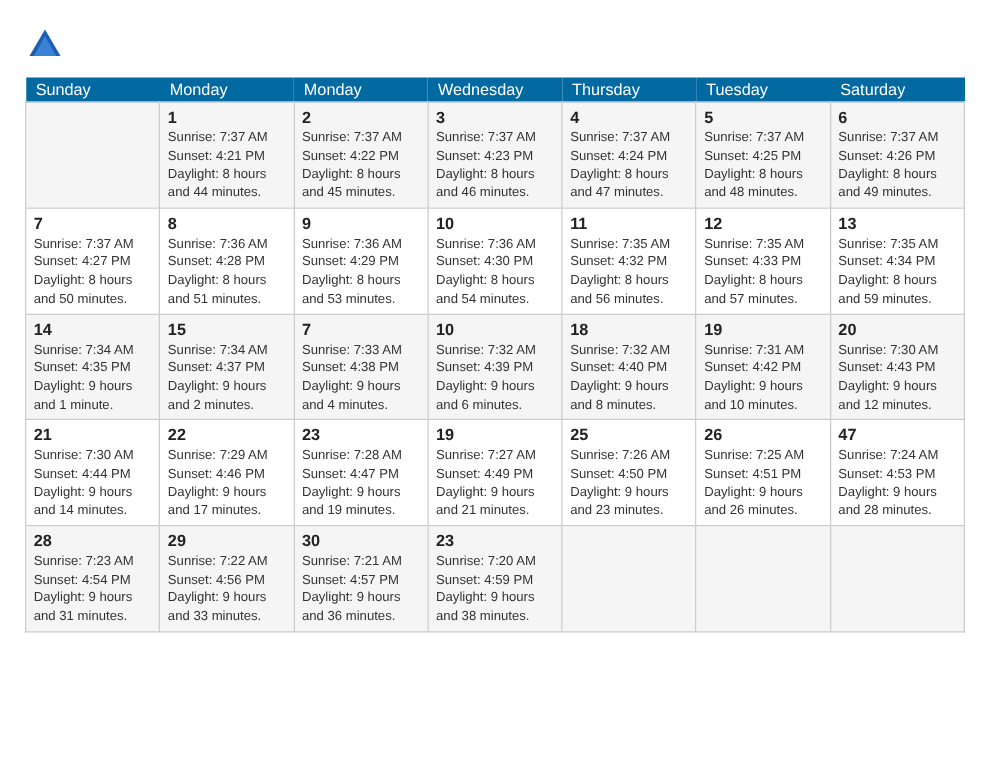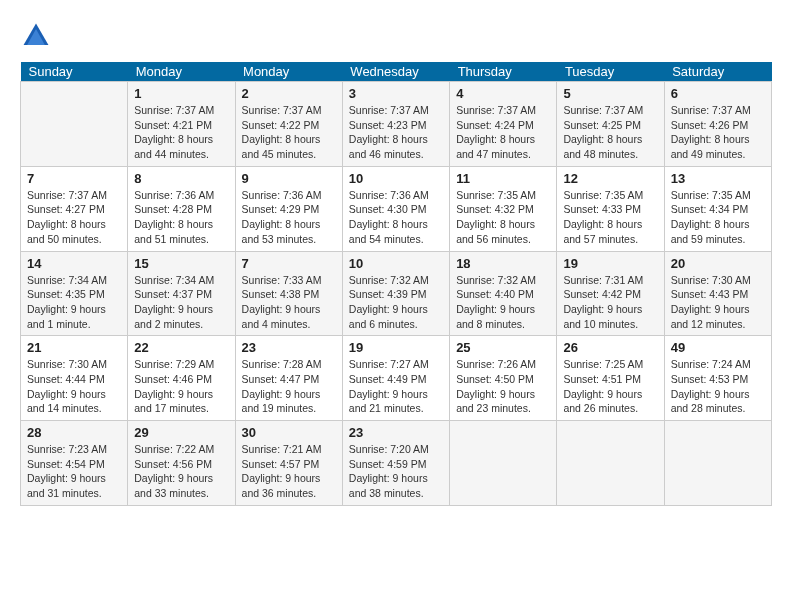--- a/index.html
+++ b/index.html
@@ -278,21 +278,21 @@
           Sunrise: 7:26 AM<br>Sunset: 4:50 PM<br>Daylight: 9 hours and 23 minutes.
         </div>
         </td>
         <td>
           <span class="day-number">26</span>
         <div class="day-info">
           Sunrise: 7:25 AM<br>Sunset: 4:51 PM<br>Daylight: 9 hours and 26 minutes.
         </div>
         </td>
         <td>
-          <span class="day-number">49</span>
+          <span class="day-number">47</span>
         <div class="day-info">
           Sunrise: 7:24 AM<br>Sunset: 4:53 PM<br>Daylight: 9 hours and 28 minutes.
         </div>
         </td>
       </tr>
       <tr>
         <td>
           <span class="day-number">28</span>
         <div class="day-info">
           Sunrise: 7:23 AM<br>Sunset: 4:54 PM<br>Daylight: 9 hours and 31 minutes.

